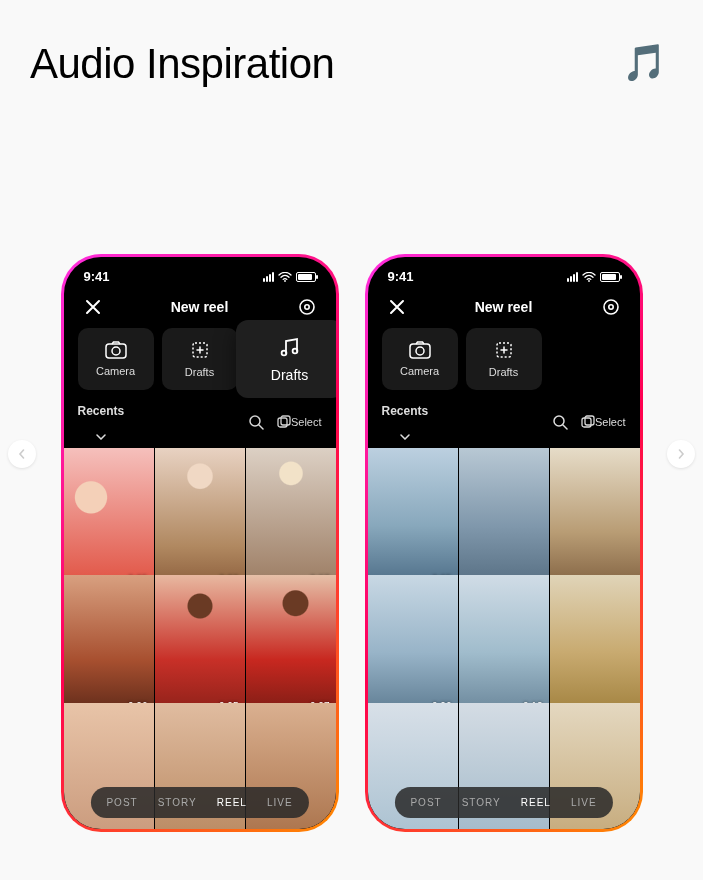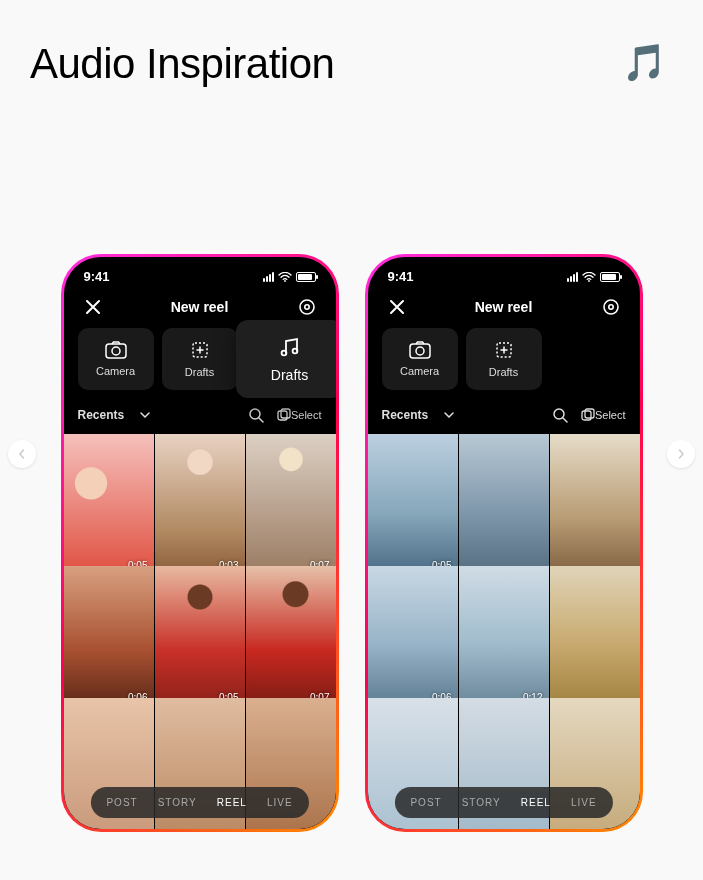--- a/index.html
+++ b/index.html
@@ -96,21 +96,21 @@
     border-radius:12px;
     box-shadow:0 8px 20px rgba(0,0,0,.5);
     display:flex; flex-direction:column; align-items:center; justify-content:center;
     gap:8px; font-size:14px; color:#fff;
     z-index:5;
   }
   .filter-row {
     display:flex; align-items:center; justify-content:space-between;
     padding:14px 14px 8px; font-size:12px; color:#ddd;
   }
-  .filter-left { display:flex; align-items:center; gap:16px; font-weight:600; }
+  .filter-left { display:flex; align-items:center; gap:16px; font-weight:600;flex-direction:column; }
   .filter-right { display:flex; align-items:center; gap:10px; }
   .pill { display:flex; align-items:center; font-size:11px; }
   .grid {
     display:grid; grid-template-columns:repeat(3,1fr); gap:1px;
     background:#000; flex:1; overflow:hidden;
   }
   .cell {
     position:relative; aspect-ratio: 3/4.7; overflow:hidden;
   }
   .cell .dur {

